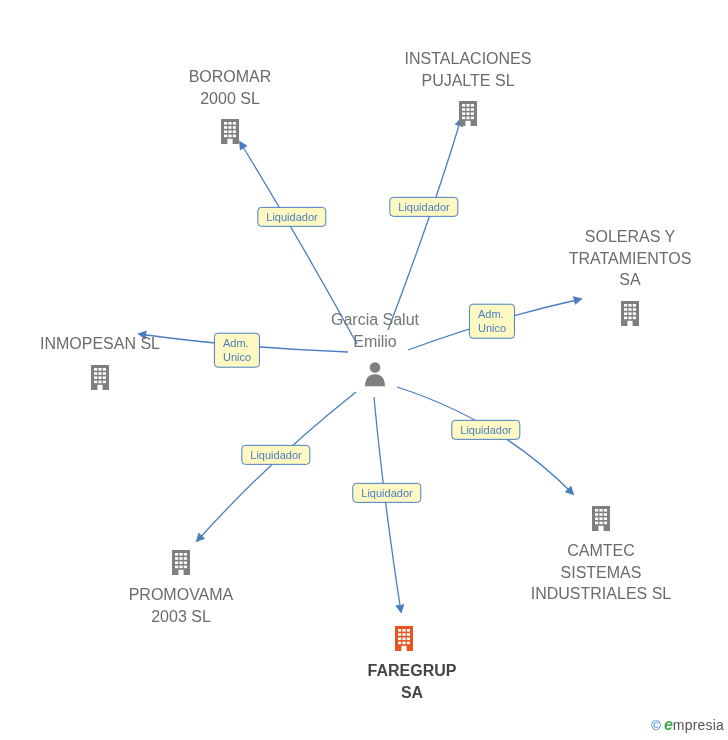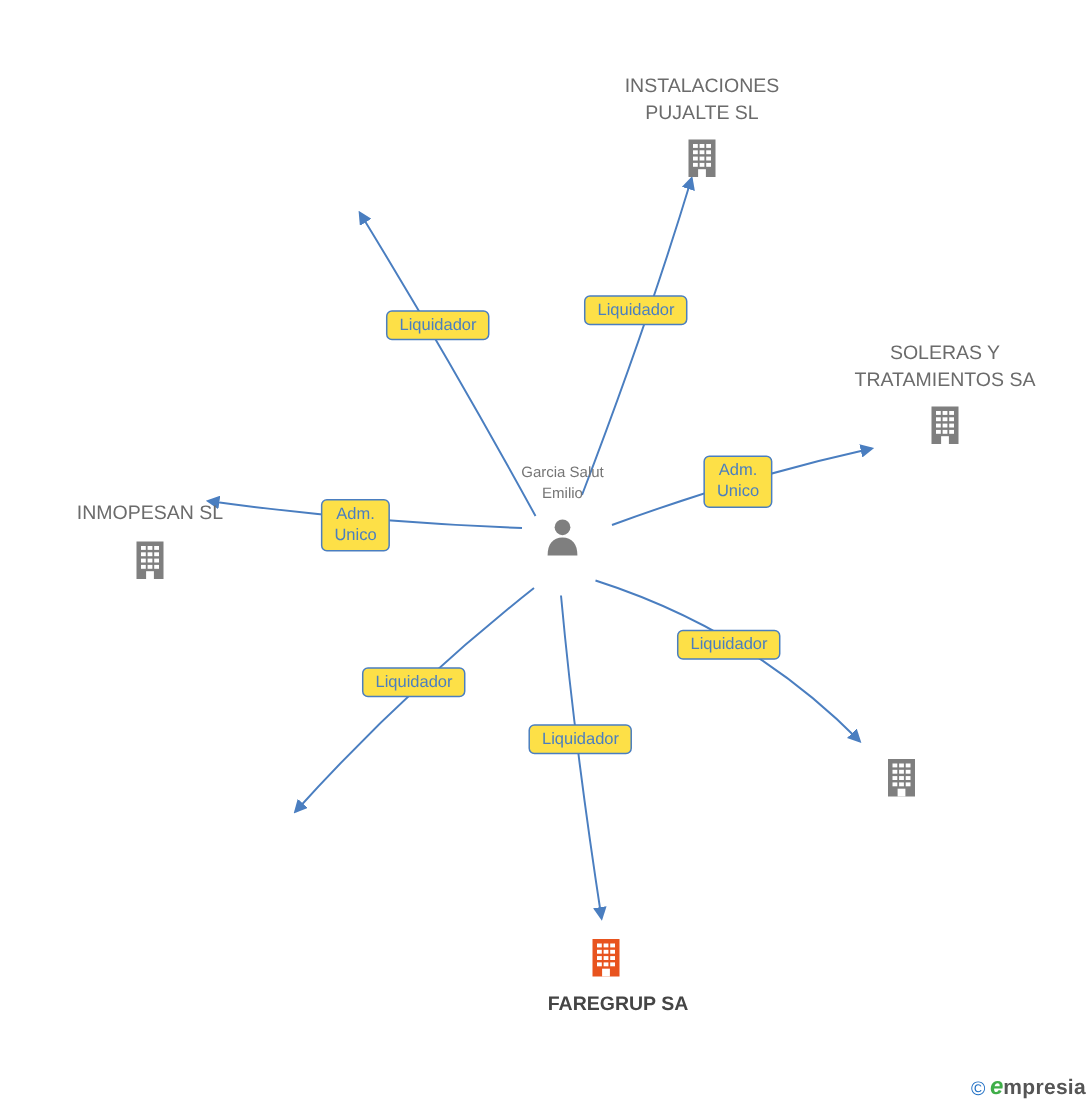--- a/index.html
+++ b/index.html
@@ -13,49 +13,48 @@
   .edges{position:absolute;left:0;top:0;}
   .edge{stroke:#4a7ec0;stroke-width:1.3;fill:none;marker-end:url(#arrowhead);}
 
   .node{
     position:absolute;
     display:flex;flex-direction:column;align-items:center;gap:6px;
     text-align:center;
     cursor:pointer;
   }
   .node-label{
-    font-size:13px;line-height:1.35;color:#6b6b6b;
+    font-size:16px;line-height:1.35;color:#6b6b6b;
     white-space:pre-line;
   }
   .icon{color:#7f7f7f;display:block;}
   .node.highlight .icon{color:#e8531e;}
   .node.highlight .node-label{color:#454545;font-weight:bold;margin-left:16px;}
-  .center-node .node-label{color:#757575;font-size:10px;}
+  .center-node .node-label{color:#757575;font-size:16px;}
 
   .edge-label{
     position:absolute;
     transform:translate(-50%,-50%);
-    background:#fde047;
+    background:#fef9c3;
     border:1px solid #4a7ec0;
     border-radius:4px;
     padding:2px 8px;
     font-size:11px;line-height:1.3;
     color:#4a7ec0;
     white-space:pre-line;
-    text-align:center;
   }
 
   .watermark{
     position:absolute;right:4px;bottom:6px;
     font-size:14px;
     display:flex;align-items:center;gap:3px;
   }
   .wm-copy{color:#1f6fc4;font-size:13px;}
   .wm-initial{color:#3fae49;font-weight:bold;font-style:italic;font-size:16px;}
-  .wm-rest{color:#555555;font-weight:bold;letter-spacing:0.2px;}
+  .wm-rest{color:#555555;font-weight:normal;letter-spacing:0.2px;}
 </style>
 </head>
 <body>
 
 <div class="canvas">
 
   <svg width="0" height="0" style="position:absolute" aria-hidden="true">
     <defs>
       <symbol id="sym-building" viewBox="0 0 32 32">
         <rect x="7" y="4" width="18" height="25" fill="currentColor"></rect>
@@ -90,20 +89,27 @@
     </defs>
     <path class="edge" d="M357,344 Q300,240 240,142"></path>
     <path class="edge" d="M388,330 Q432,215 461,119"></path>
     <path class="edge" d="M408,350 Q495,318 581,299"></path>
     <path class="edge" d="M348,352 Q240,348 139,334"></path>
     <path class="edge" d="M356,392 Q270,460 197,541"></path>
     <path class="edge" d="M374,397 Q383,495 401,612"></path>
     <path class="edge" d="M397,387 Q500,420 573,494"></path>
   </svg>
 
+  <div class="node" style="left:175px;top:66px;width:110px;">
+    <div class="node-label">BOROMAR
+2000 SL</div>
+    <svg class="icon" width="32" height="32">
+        <use href="#sym-building"></use>
+      </svg>
+  </div>
 
   <div class="node" style="left:403px;top:48px;width:130px;">
     <div class="node-label">INSTALACIONES
 PUJALTE SL</div>
     <svg class="icon" width="32" height="32">
         <use href="#sym-building"></use>
       </svg>
   </div>
 
   <div class="node" style="left:560px;top:226px;width:140px;text-align:center;">
@@ -114,25 +120,35 @@
       </svg>
   </div>
 
   <div class="node" style="left:35px;top:290px;width:130px;margin-top:43px;">
     <div class="node-label">INMOPESAN SL</div>
     <svg class="icon" width="32" height="32">
         <use href="#sym-building"></use>
       </svg>
   </div>
 
+  <div class="node" style="left:121px;top:546px;width:120px;">
+    <svg class="icon" width="32" height="32">
+        <use href="#sym-building"></use>
+      </svg>
+    <div class="node-label">PROMOVAMA
+2003 SL</div>
+  </div>
 
   <div class="node" style="left:526px;top:502px;width:150px;">
     <svg class="icon" width="32" height="32">
         <use href="#sym-building"></use>
       </svg>
+    <div class="node-label">CAMTEC
+SISTEMAS
+INDUSTRIALES SL</div>
   </div>
 
   <div class="node highlight" style="left:339px;top:622px;width:130px;">
     <svg class="icon" width="32" height="32">
         <use href="#sym-building"></use>
       </svg>
     <div class="node-label">FAREGRUP SA</div>
   </div>
 
   <div class="node center-node" style="left:315px;top:309px;width:120px;">

